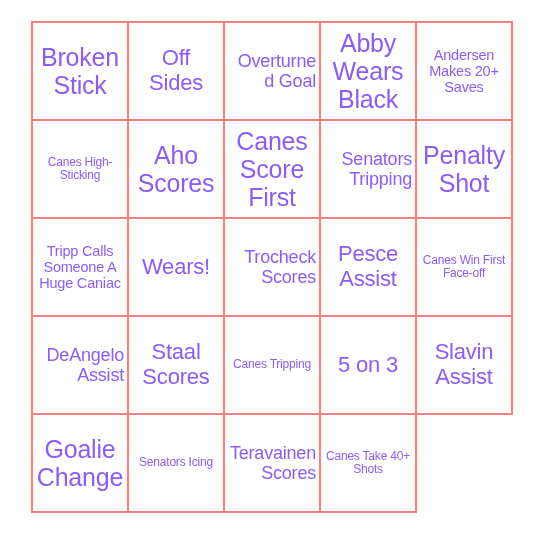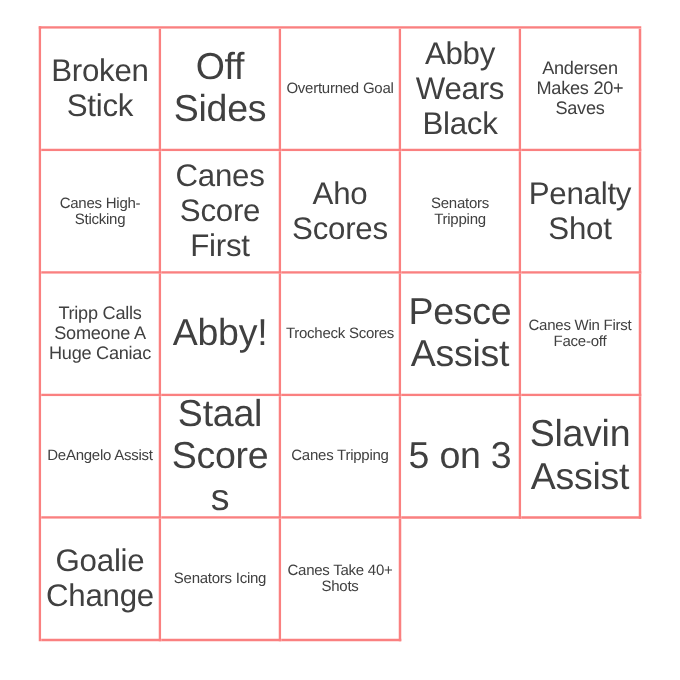--- a/index.html
+++ b/index.html
@@ -38,32 +38,32 @@
     border-bottom: 2px solid var(--line);
     display: flex;
     align-items: center;
     justify-content: center;
     text-align: center;
     padding: 2px 3px;
     background: #ffffff;
     overflow: hidden;
   }
   .cell-text {
-    color: #404040;
+    color: #8b5cf6;
     line-height: 1.12;
     letter-spacing: -0.2px;
     display: block;
     width: 100%;
     word-wrap: break-word;
   }
   
-  .sz-xl  { font-size: 30px; }
+  .sz-xl  { font-size: 22px; }
   .sz-lg  { font-size: 25px; }
   .sz-md  { font-size: 12px; }
-  .sz-sm  { font-size: 12px; }
+  .sz-sm  { font-size: 18px; text-align: right; }
   .sz-xs  { font-size: 14.5px; }
 </style>
 </head>
 <body>
 
 <div id="bingo-card">
     <div class="bingo-cell">
       <span class="cell-text sz-lg">Broken Stick</span>
     </div>
     <div class="bingo-cell">
@@ -75,36 +75,36 @@
     <div class="bingo-cell">
       <span class="cell-text sz-lg">Abby Wears Black</span>
     </div>
     <div class="bingo-cell">
       <span class="cell-text sz-xs">Andersen Makes 20+ Saves</span>
     </div>
     <div class="bingo-cell">
       <span class="cell-text sz-md">Canes High-Sticking</span>
     </div>
     <div class="bingo-cell">
-      <span class="cell-text sz-lg">Canes Score First</span>
+      <span class="cell-text sz-lg">Aho Scores</span>
     </div>
     <div class="bingo-cell">
-      <span class="cell-text sz-lg">Aho Scores</span>
+      <span class="cell-text sz-lg">Canes Score First</span>
     </div>
     <div class="bingo-cell">
       <span class="cell-text sz-sm">Senators Tripping</span>
     </div>
     <div class="bingo-cell">
       <span class="cell-text sz-lg">Penalty Shot</span>
     </div>
     <div class="bingo-cell">
       <span class="cell-text sz-xs">Tripp Calls Someone A Huge Caniac</span>
     </div>
     <div class="bingo-cell">
-      <span class="cell-text sz-xl">Abby!</span>
+      <span class="cell-text sz-xl">Wears!</span>
     </div>
     <div class="bingo-cell">
       <span class="cell-text sz-sm">Trocheck Scores</span>
     </div>
     <div class="bingo-cell">
       <span class="cell-text sz-xl">Pesce Assist</span>
     </div>
     <div class="bingo-cell">
       <span class="cell-text sz-md">Canes Win First Face-off</span>
     </div>
@@ -123,15 +123,18 @@
     <div class="bingo-cell">
       <span class="cell-text sz-xl">Slavin Assist</span>
     </div>
     <div class="bingo-cell">
       <span class="cell-text sz-lg">Goalie Change</span>
     </div>
     <div class="bingo-cell">
       <span class="cell-text sz-md">Senators Icing</span>
     </div>
     <div class="bingo-cell">
+      <span class="cell-text sz-sm">Teravainen Scores</span>
+    </div>
+    <div class="bingo-cell">
       <span class="cell-text sz-md">Canes Take 40+ Shots</span>
     </div>
   </div>
 
 </body></html>

